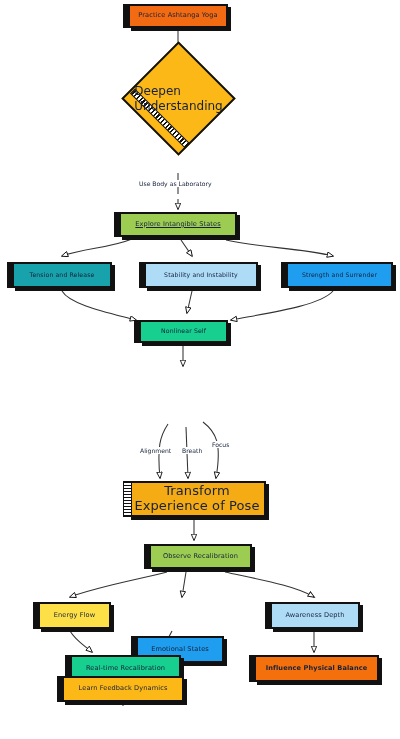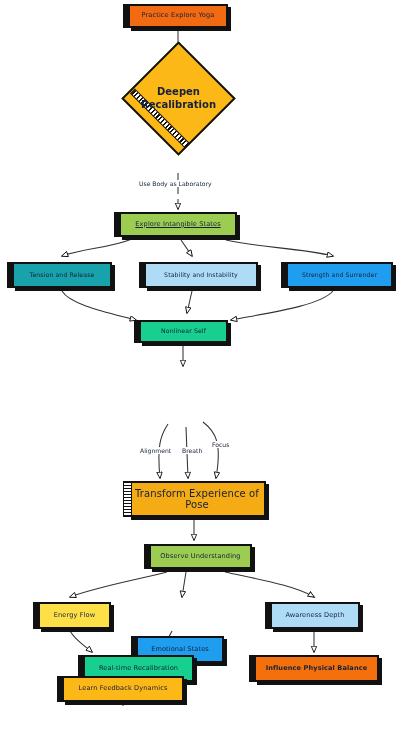--- a/index.html
+++ b/index.html
@@ -18,21 +18,21 @@
     text-align:center;line-height:1.12;
     color:#16213a;
     letter-spacing:.1px;
     box-shadow:3px 3px 0 0 #111111;
     z-index:3;
   }
   .node .lbl{display:block;padding:0 4px;}
 
   .sz-s{font-size:6.2px;}
   .sz-m{font-size:6.6px;}
-  .sz-l{font-size:10px;}
+  .sz-l{font-size:13px;}
 
   
   .node::before{
     content:"";position:absolute;left:-7px;top:-2px;bottom:-2px;width:7px;
     background:#111111;
   }
 
   
   .node.hatch::before{
     background:repeating-linear-gradient(180deg,#111 0 1.5px,#fdfdfd 1.5px 3px);
@@ -44,22 +44,22 @@
     position:absolute;z-index:3;
     display:flex;align-items:center;justify-content:center;
   }
   .diamond .shape{
     position:absolute;inset:0;
     transform:rotate(45deg);
     border:2px solid #111111;
     box-sizing:border-box;
   }
   .diamond .dlbl{
-    position:relative;z-index:2;text-align:center;line-height:1.25;
-    color:#16213a;font-size:10px;font-weight:bold;
+    position:relative;z-index:2;text-align:left;line-height:1.25;
+    color:#16213a;font-size:12px;
   }
   
   .diamond .hatchedge{
     position:absolute;z-index:1;
     background:repeating-linear-gradient(90deg,#111 0 1.6px,#fff 1.6px 3.4px);
     border:1px solid #111;
     transform-origin:center;
   }
 
   
@@ -109,29 +109,29 @@
       <path d="M70,631 C76,641 84,645 92,652"></path>
       <path d="M172,631 C168,641 160,647 153,652"></path>
 
       <path d="M314,632 L314,652"></path>
 
       <path d="M123,686 L123,705"></path>
     </g>
   </svg>
 
   <div class="node sz-m" style="left:128px;top:4px;width:100px;height:24px;background:#f26a11;">
-    <span class="lbl">Practice Explore Yoga</span>
+    <span class="lbl">Practice Ashtanga Yoga</span>
   </div>
 
   <div class="diamond" style="left:138px;top:58px;width:81px;height:81px;">
     <div class="shape" style="background:#fbb817;"></div>
     <div class="hatchedge" style="left:-17px;top:57px;width:76px;height:5px;transform:rotate(45deg);"></div>
     <div class="dlbl">
       <span>Deepen</span><br>
-      <span>Recalibration</span>
+      <span>Understanding</span>
     </div>
   </div>
 
   <div class="elabel" style="left:138px;top:180px;">Use Body as Laboratory</div>
 
   <div class="node sz-m" style="left:119px;top:212px;width:118px;height:25px;background:#9ccd52;text-decoration:underline;">
     <span class="lbl">Explore Intangible States</span>
   </div>
 
   <div class="node sz-s" style="left:12px;top:262px;width:100px;height:26px;background:#18a3ac;">
@@ -153,36 +153,36 @@
 
   <div class="elabel" style="left:139px;top:447px;">Alignment</div>
   <div class="elabel" style="left:181px;top:447px;">Breath</div>
   <div class="elabel" style="left:211px;top:441px;">Focus</div>
 
   <div class="node sz-l hatch" style="left:128px;top:481px;width:138px;height:36px;background:#f5ab13;">
     <span class="lbl">Transform Experience of Pose</span>
   </div>
 
   <div class="node sz-m" style="left:149px;top:544px;width:103px;height:25px;background:#9ccd52;">
-    <span class="lbl">Observe Understanding</span>
+    <span class="lbl">Observe Recalibration</span>
   </div>
 
   <div class="node sz-m" style="left:38px;top:602px;width:73px;height:27px;background:#fde047;">
     <span class="lbl">Energy Flow</span>
   </div>
 
   <div class="node sz-m" style="left:136px;top:636px;width:88px;height:27px;background:#1f9ef0;">
     <span class="lbl">Emotional States</span>
   </div>
 
   <div class="node sz-m" style="left:270px;top:602px;width:90px;height:27px;background:#aedcf7;align-items:center;">
     <span class="lbl">Awareness Depth</span>
   </div>
 
-  <div class="node sz-m" style="left:83px;top:655px;width:111px;height:27px;background:#17cf8f;align-items:center;">
+  <div class="node sz-m" style="left:70px;top:655px;width:111px;height:27px;background:#17cf8f;align-items:center;">
     <span class="lbl">Real-time Recalibration</span>
   </div>
 
   <div class="node sz-m" style="left:254px;top:655px;width:125px;height:27px;background:#f4700d;font-weight:bold;">
     <span class="lbl">Influence Physical Balance</span>
   </div>
 
   <div class="node sz-m" style="left:62px;top:676px;width:122px;height:26px;background:#fbb817;text-align:center;">
     <span class="lbl">Learn Feedback Dynamics</span>
   </div>

